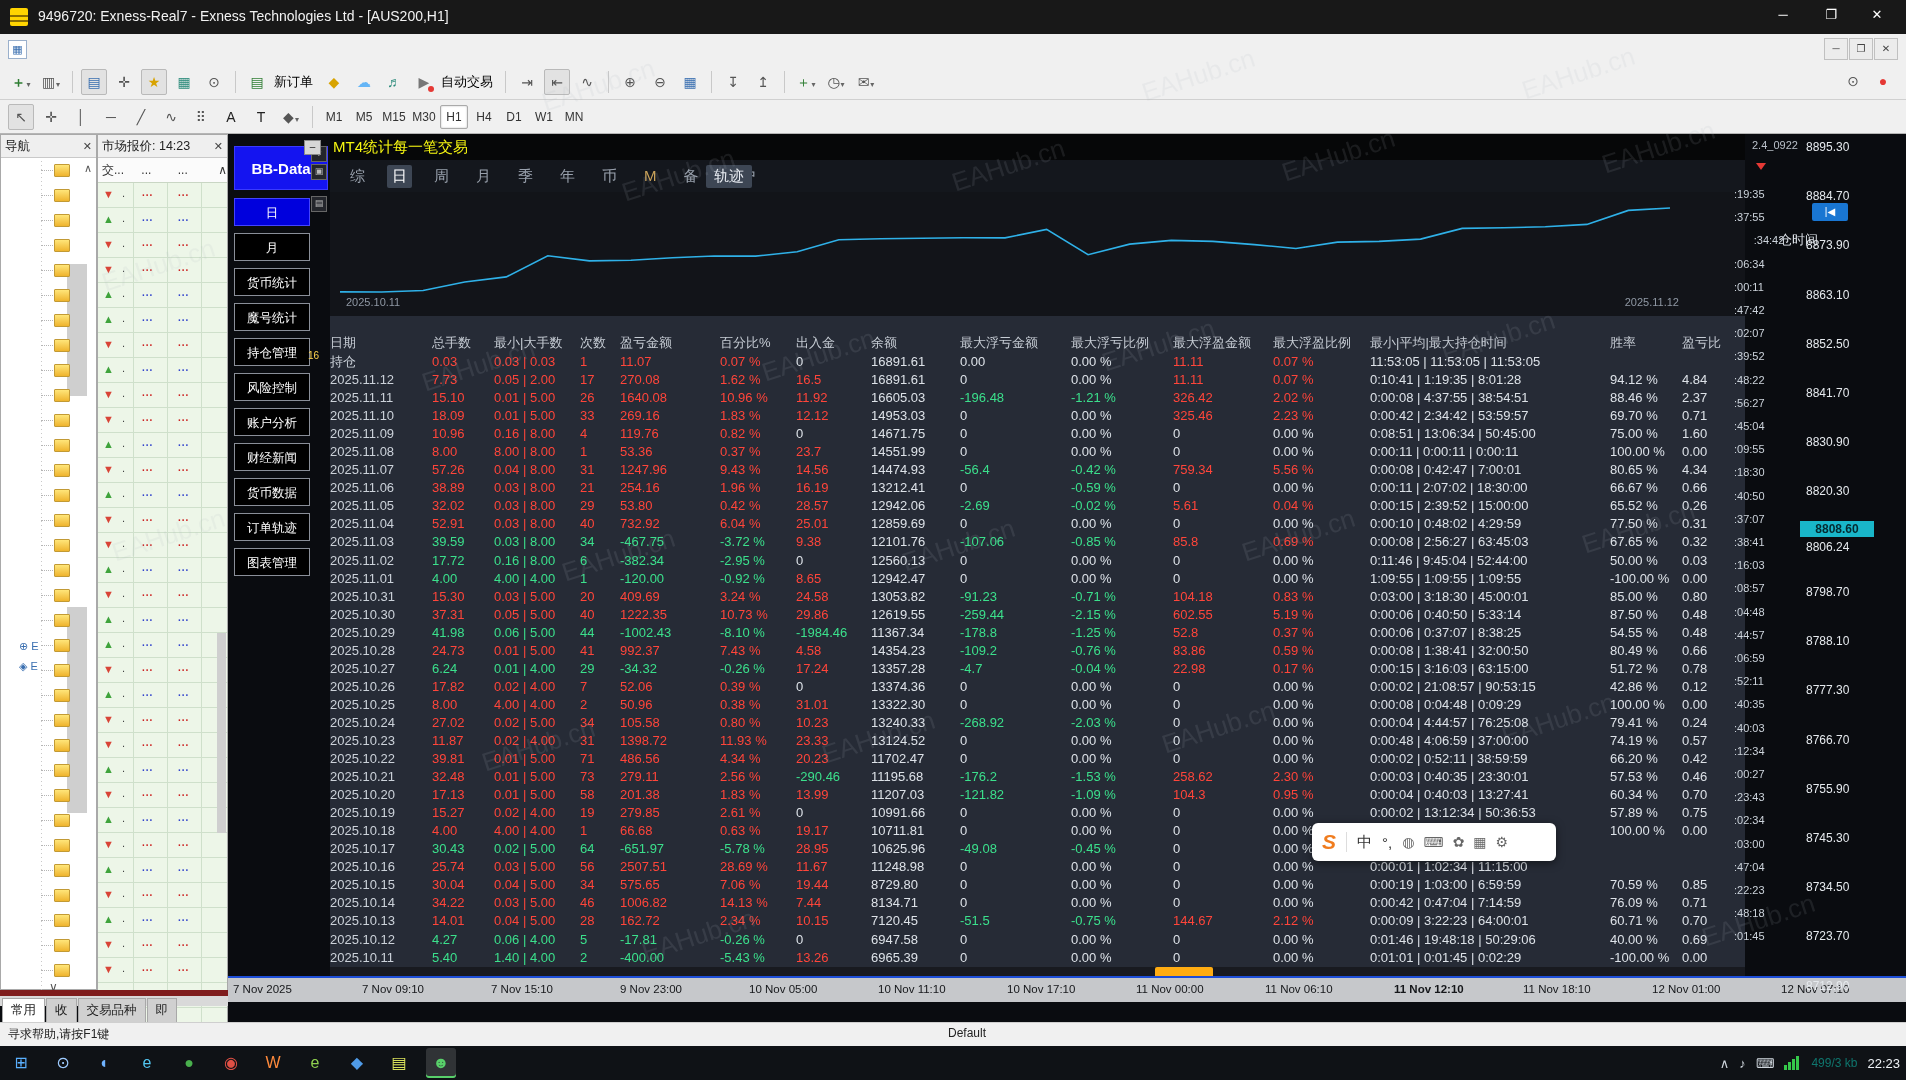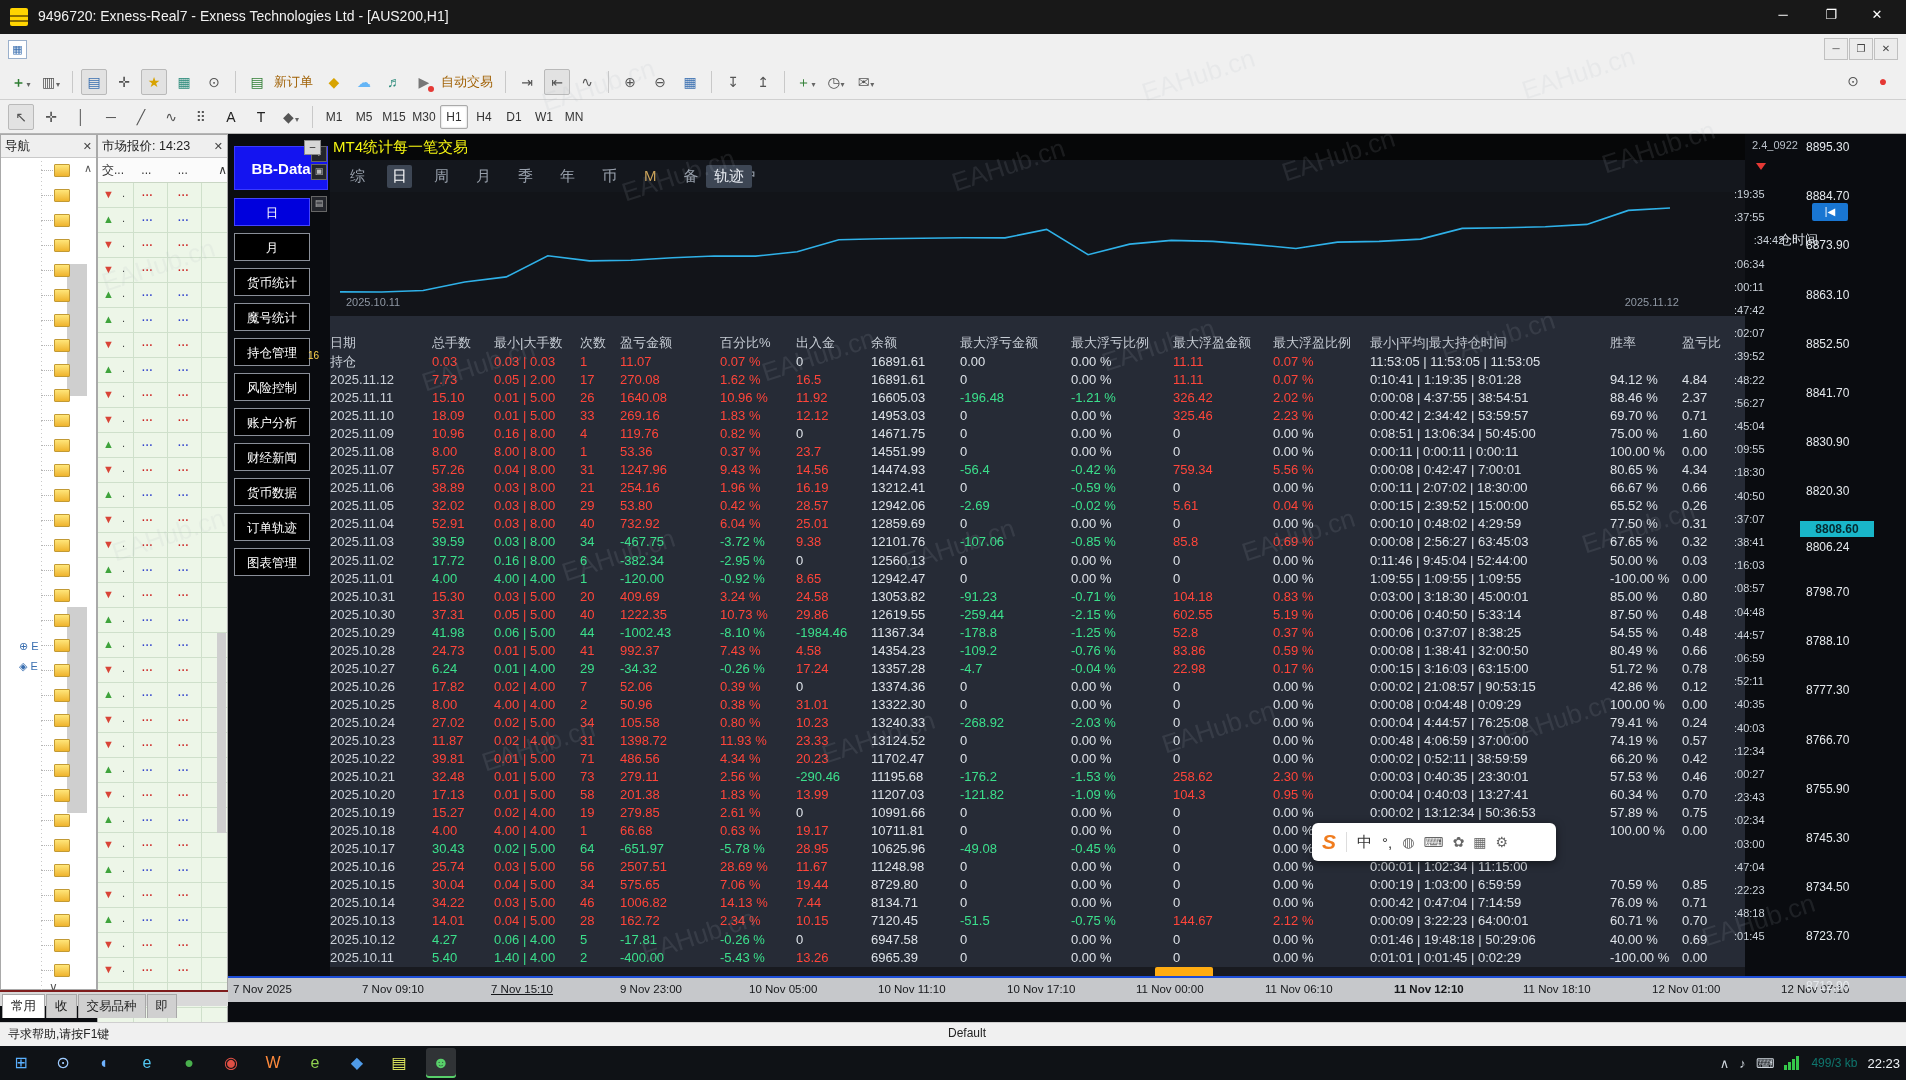--- a/index.html
+++ b/index.html
@@ -15,21 +15,21 @@
   #menubar{left:0;top:34px;width:1906px;height:30px;background:#f0f0f0;border-bottom:1px solid #d8d8d8;color:#111;}
   #child-icon{left:8px;top:40px;width:17px;height:17px;background:#fff;border:1px solid #9ab0cc;color:#3a6fb0;font-size:11px;text-align:center;line-height:16px;}
   #menu-items{left:32px;top:34px;height:30px;display:flex;}
   .menu-item{padding:0 14px;font-size:13.5px;line-height:30px;}
   .childbtn{top:38px;width:22px;height:20px;border:1px solid #c0c0c0;background:#ececec;color:#444;font-size:10px;text-align:center;line-height:19px;}
   #toolbar1{left:0;top:64px;width:1906px;height:36px;background:#f0f0f0;border-bottom:1px solid #d0d0d0;display:flex;align-items:center;padding-left:6px;box-sizing:border-box;}
   #toolbar2{left:0;top:100px;width:1906px;height:34px;background:#f0f0f0;border-bottom:1px solid #b5b5b5;display:flex;align-items:center;padding-left:6px;box-sizing:border-box;}
   .tico{width:24px;height:24px;margin:0 2px;border:1px solid transparent;border-radius:2px;text-align:center;line-height:24px;font-size:14px;color:#555;position:relative;}
   .tico.pressed{background:#e2e2e2;border-color:#b9b9b9;}
   .tsep{width:1px;height:22px;background:#c9c9c9;margin:0 6px;}
-  .tlabel{font-size:13px;color:#a16207;margin:0 6px 0 2px;}
+  .tlabel{font-size:13px;color:#000000;margin:0 6px 0 2px;}
   .caret{font-size:8px;color:#666;margin-left:1px;}
   .tf-btn{min-width:26px;height:22px;margin:0 1px;border:1px solid transparent;text-align:center;line-height:22px;font-size:12px;color:#333;border-radius:2px;}
   .tf-btn.active{background:#fff;border-color:#aaa;box-shadow:inset 0 0 2px #bbb;}
   #tb1-right{position:absolute;right:8px;top:68px;display:flex;}
   
   .panel{background:#fff;border:1px solid #a9a9a9;box-sizing:border-box;}
   .ptitle{height:22px;background:#efefef;border-bottom:1px solid #c9c9c9;font-size:12.5px;color:#222;line-height:22px;padding:0 4px;display:flex;justify-content:space-between;}
   .pclose{color:#444;font-size:11px;}
   #nav-panel{left:0;top:134px;width:97px;height:856px;}
   #nav-tree{position:relative;height:calc(100% - 22px);overflow:hidden;
@@ -83,21 +83,21 @@
   .cut-time{position:absolute;left:1734px;width:70px;color:#cdd4dc;font-size:11px;}
   .price{position:absolute;left:1806px;width:80px;color:#e6eaee;font-size:12px;}
   #price-hl{left:1800px;top:521px;width:74px;height:16px;background:#19b6c9;color:#052a30;font-size:12px;font-weight:bold;text-align:center;line-height:16px;}
   #ver-tag{left:1752px;top:139px;color:#b9c0c9;font-size:11px;}
   #red-tri{left:1756px;top:163px;width:0;height:0;border-left:5px solid transparent;border-right:5px solid transparent;border-top:7px solid #e53935;}
   #partial-head{left:1779px;top:231px;color:#dfe4ea;font-size:13px;}
   #blue-btn{left:1812px;top:203px;width:36px;height:18px;background:#1976d2;border-radius:2px;color:#fff;font-size:10px;text-align:center;line-height:18px;}
   
   #timeline{left:228px;top:976px;width:1771px;height:24px;background:#c6c8cb;border-top:2px solid #1d4ed8;overflow:hidden;}
   .tl-label{position:absolute;top:5px;font-size:11.5px;color:#15171a;white-space:nowrap;}
-  #bottom-tabs{left:0;top:990px;width:228px;height:16px;background:#d9d9d9;border-top:2px solid #7f1d1d;display:flex;align-items:flex-start;padding:2px 2px 0;box-sizing:border-box;}
+  #bottom-tabs{left:0;top:990px;width:228px;height:16px;background:#d9d9d9;border-top:6px solid #7f1d1d;display:flex;align-items:flex-start;padding:2px 2px 0;box-sizing:border-box;}
   .btab{font-size:12.5px;color:#222;padding:3px 8px;border:1px solid #a8a8a8;border-bottom:none;background:#d0d0d0;margin-right:1px;white-space:nowrap;overflow:hidden;}
   .btab.active{background:#fff;}
   #statusbar{left:0;top:1022px;width:1906px;height:24px;background:#f0f0f0;border-top:1px solid #cfcfcf;color:#222;font-size:12px;}
   #help-text{left:8px;top:1026px;}
   #profile-text{left:948px;top:1026px;}
   
   #taskbar{left:0;top:1046px;width:1906px;height:34px;background:#0f1216;display:flex;align-items:center;}
   .tb-app{width:30px;height:30px;margin:0 6px;text-align:center;line-height:30px;font-size:16px;border-radius:3px;}
   .tb-app.active{background:rgba(255,255,255,.14);box-shadow:inset 0 -2px 0 #58d06a;}
   #tray{position:absolute;right:6px;top:1046px;height:34px;display:flex;align-items:center;gap:10px;color:#cfd6dd;font-size:13px;}
@@ -1220,21 +1220,21 @@
   <div class="abs" id="red-tri"></div>
   <div class="abs" id="partial-head">仓时间</div>
   <div class="abs" id="blue-btn">|◀</div>
   <div id="cut-times"></div>
   <div id="price-scale"></div>
   <div class="abs" id="price-hl">8808.60</div>
 
   <div class="abs" id="timeline">
       <div class="tl-label" style="left: 5px;">7 Nov 2025</div>
       <div class="tl-label" style="left: 134px;">7 Nov 09:10</div>
-      <div class="tl-label" style="left: 263px; text-decoration: underline;">7 Nov 15:10</div>
+      <div class="tl-label" style="left: 263px;">7 Nov 15:10</div>
       <div class="tl-label" style="left: 392px;">9 Nov 23:00</div>
       <div class="tl-label" style="left: 521px;">10 Nov 05:00</div>
       <div class="tl-label" style="left: 650px;">10 Nov 11:10</div>
       <div class="tl-label" style="left: 779px;">10 Nov 17:10</div>
       <div class="tl-label" style="left: 908px;">11 Nov 00:00</div>
       <div class="tl-label" style="left: 1037px;">11 Nov 06:10</div>
       <div class="tl-label" style="left: 1166px; font-weight: bold;">11 Nov 12:10</div>
       <div class="tl-label" style="left: 1295px;">11 Nov 18:10</div>
       <div class="tl-label" style="left: 1424px;">12 Nov 01:00</div>
       <div class="tl-label" style="left: 1553px;">12 Nov 07:10</div>

